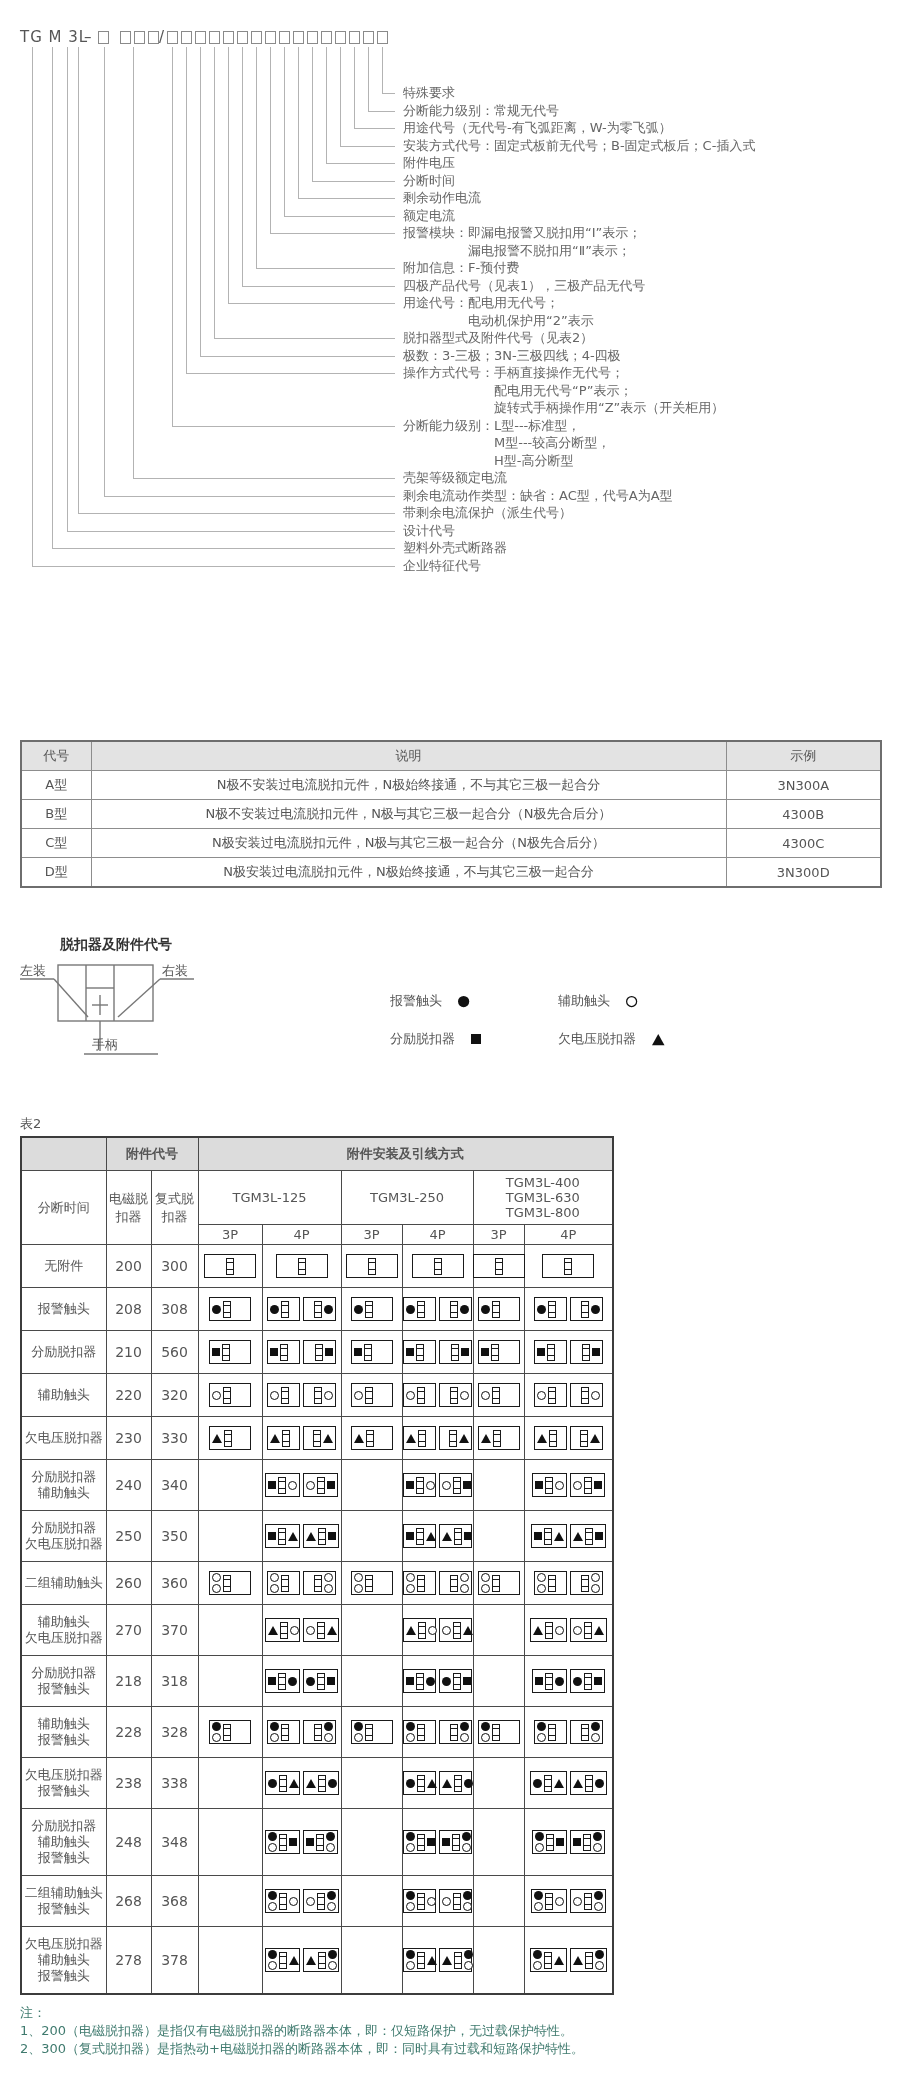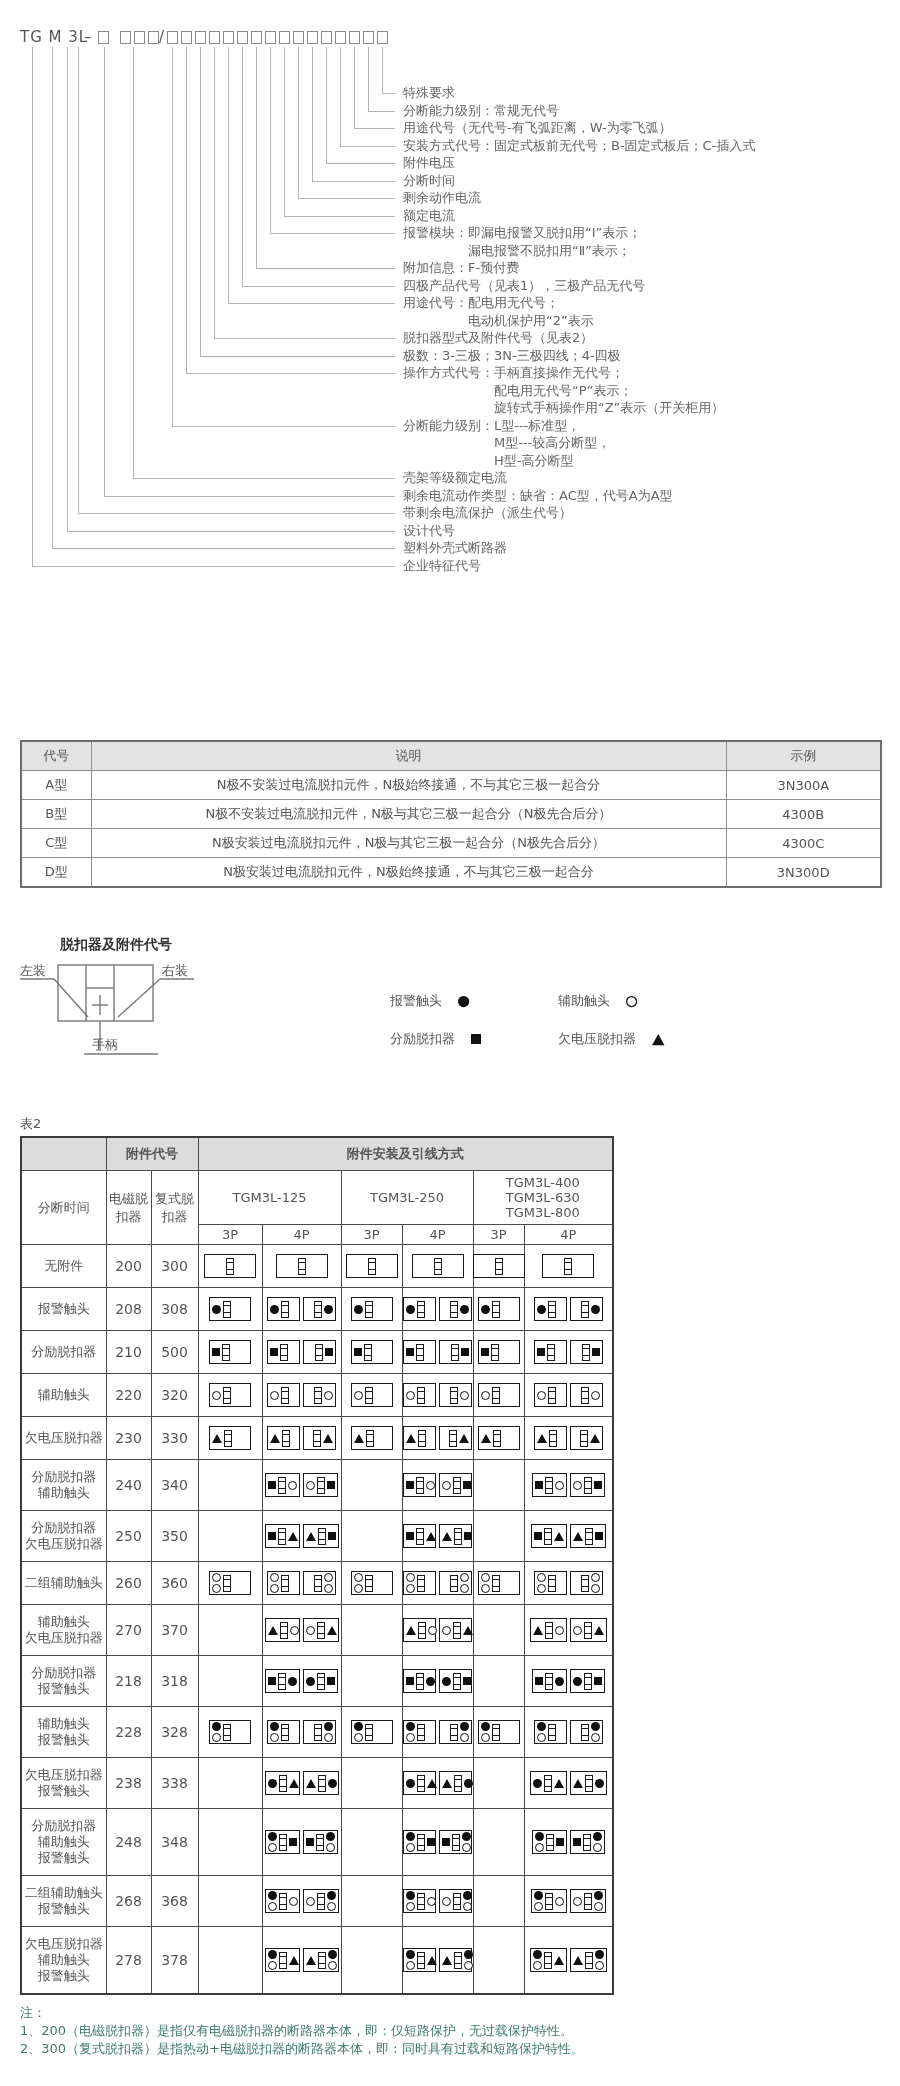--- a/index.html
+++ b/index.html
@@ -465,21 +465,21 @@
                 <span class="s-alarm"></span>
               </span>
             </span>
           </td>
         </tr>
         <tr>
           <td>
             <div class="nameln">分励脱扣器</div>
           </td>
           <td class="code">210</td>
-          <td class="code">500</td>
+          <td class="code">560</td>
           <td>
             <span class="icons">
               <span class="micon p3">
                 <span class="s-shunt"></span>
                 <span class="hdl"></span>
                 <span class="sp"></span>
               </span>
             </span>
           </td>
           <td>

